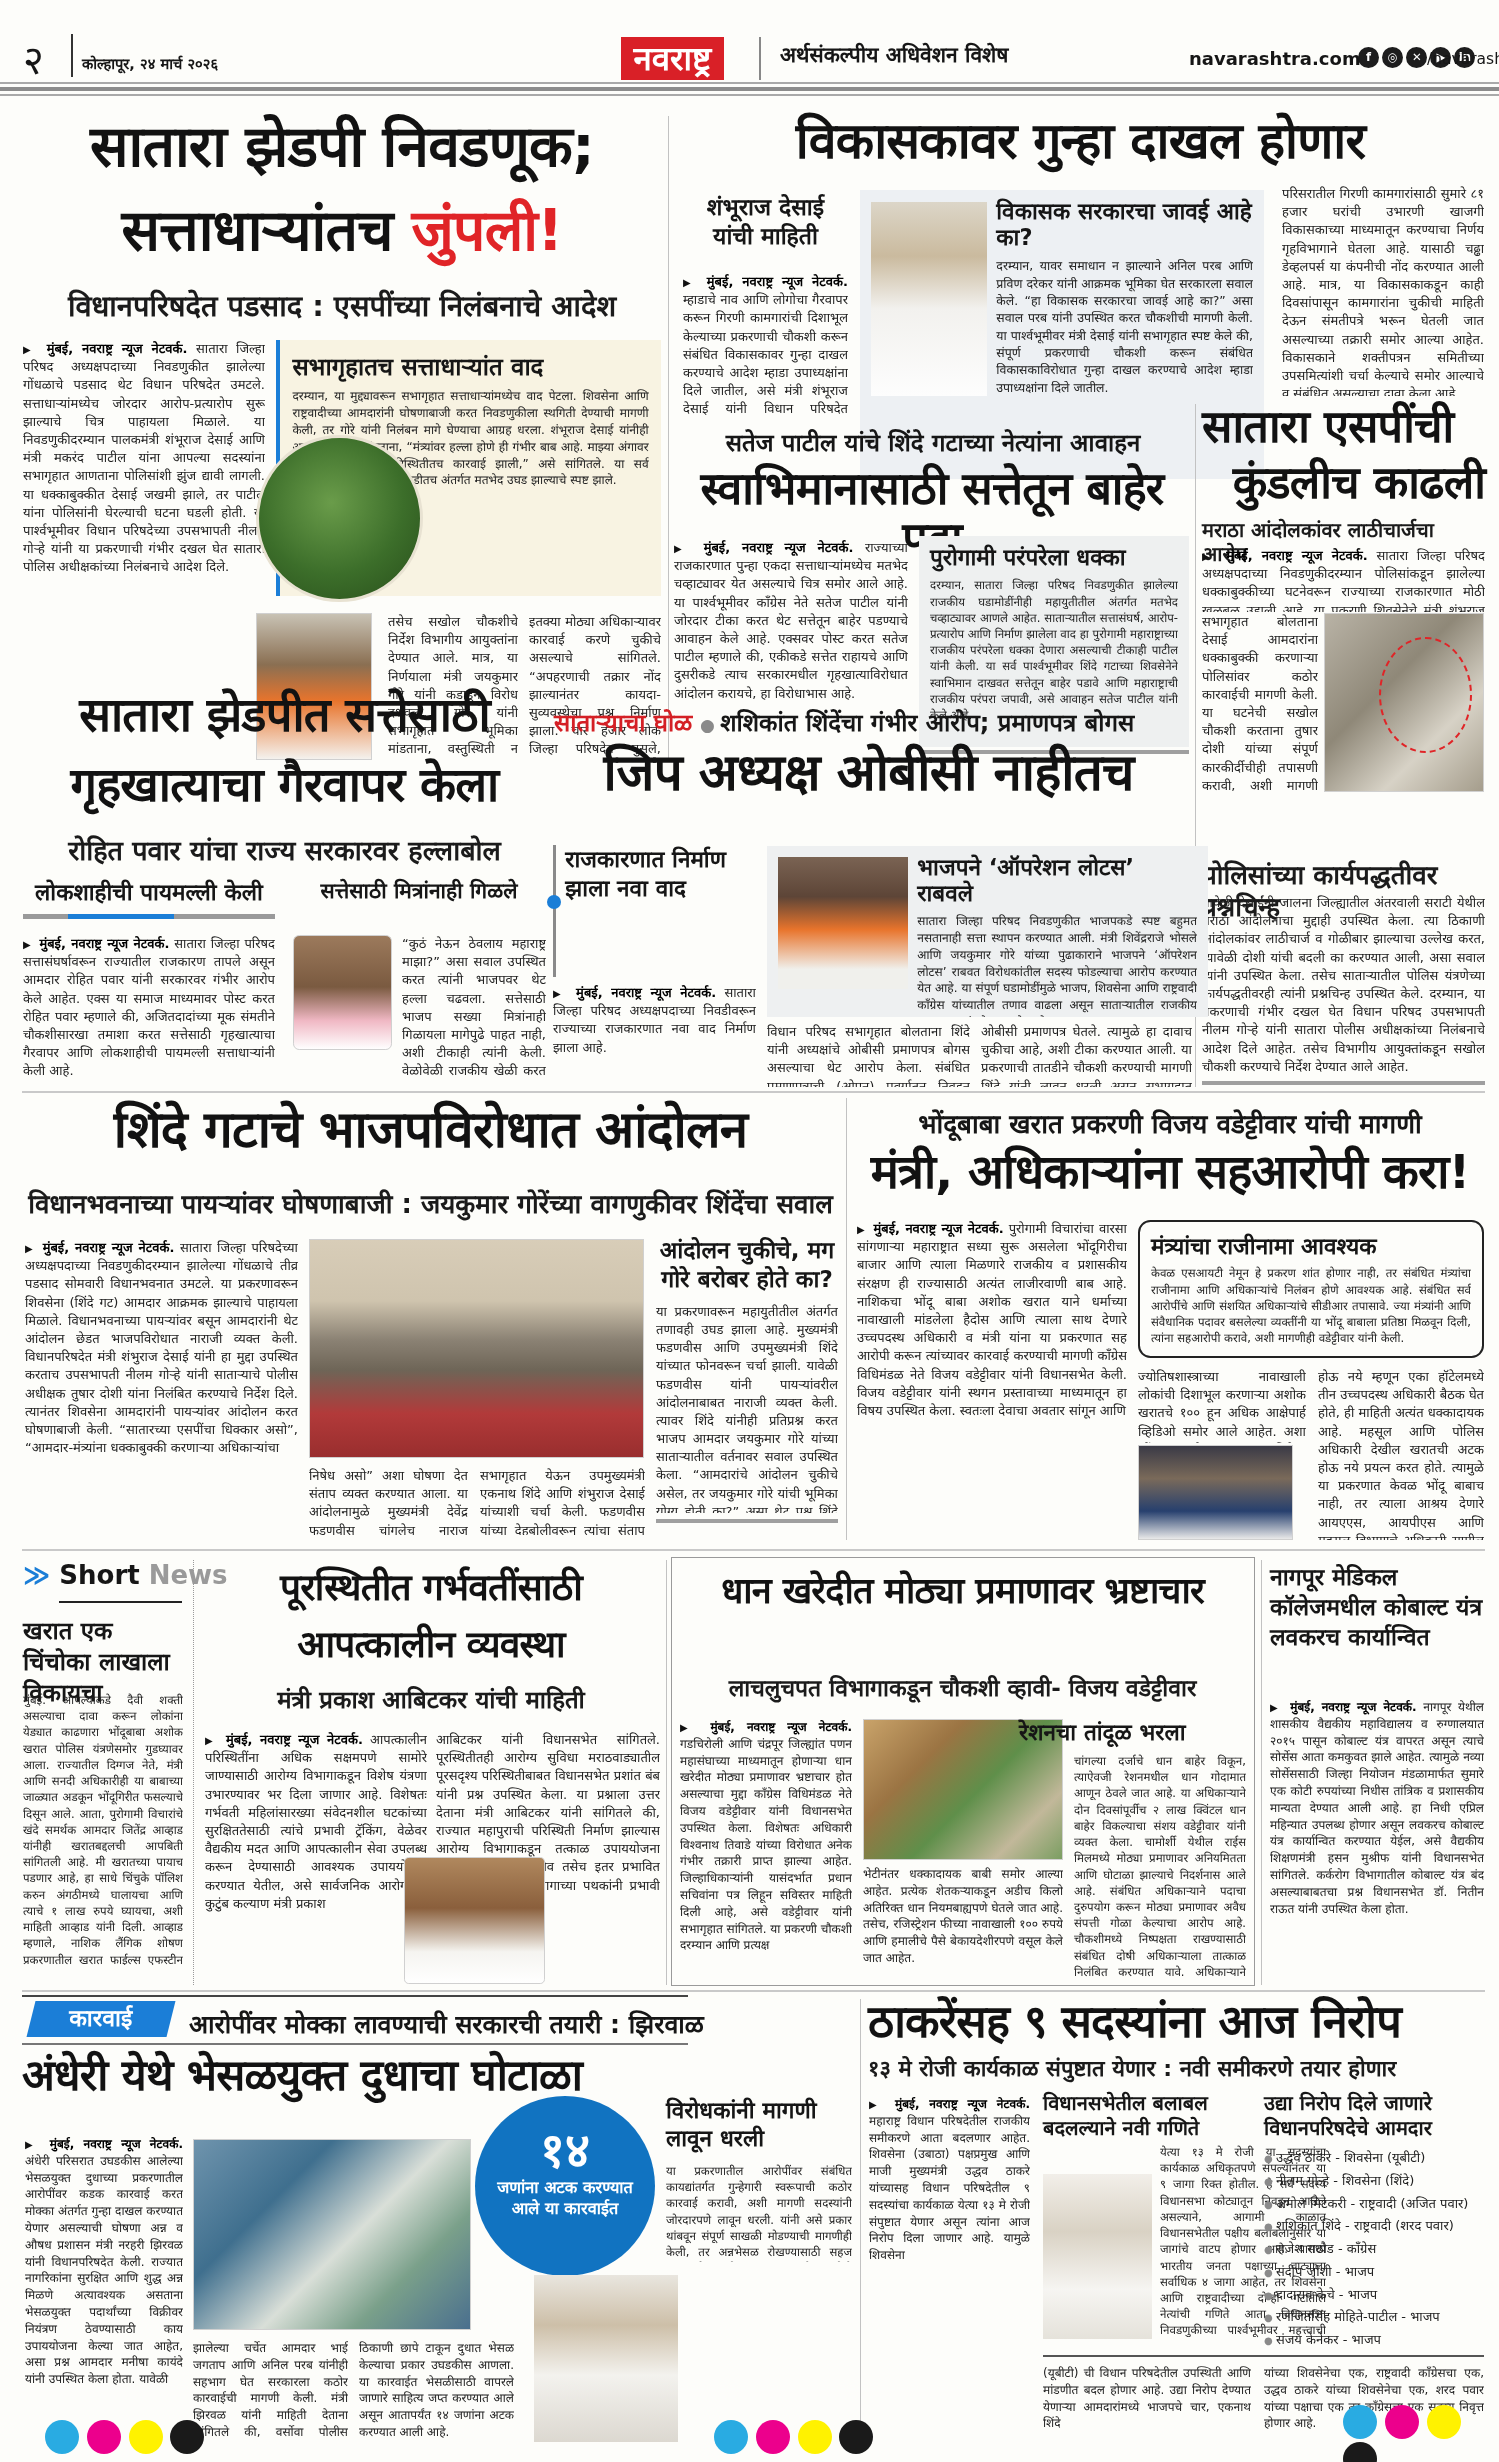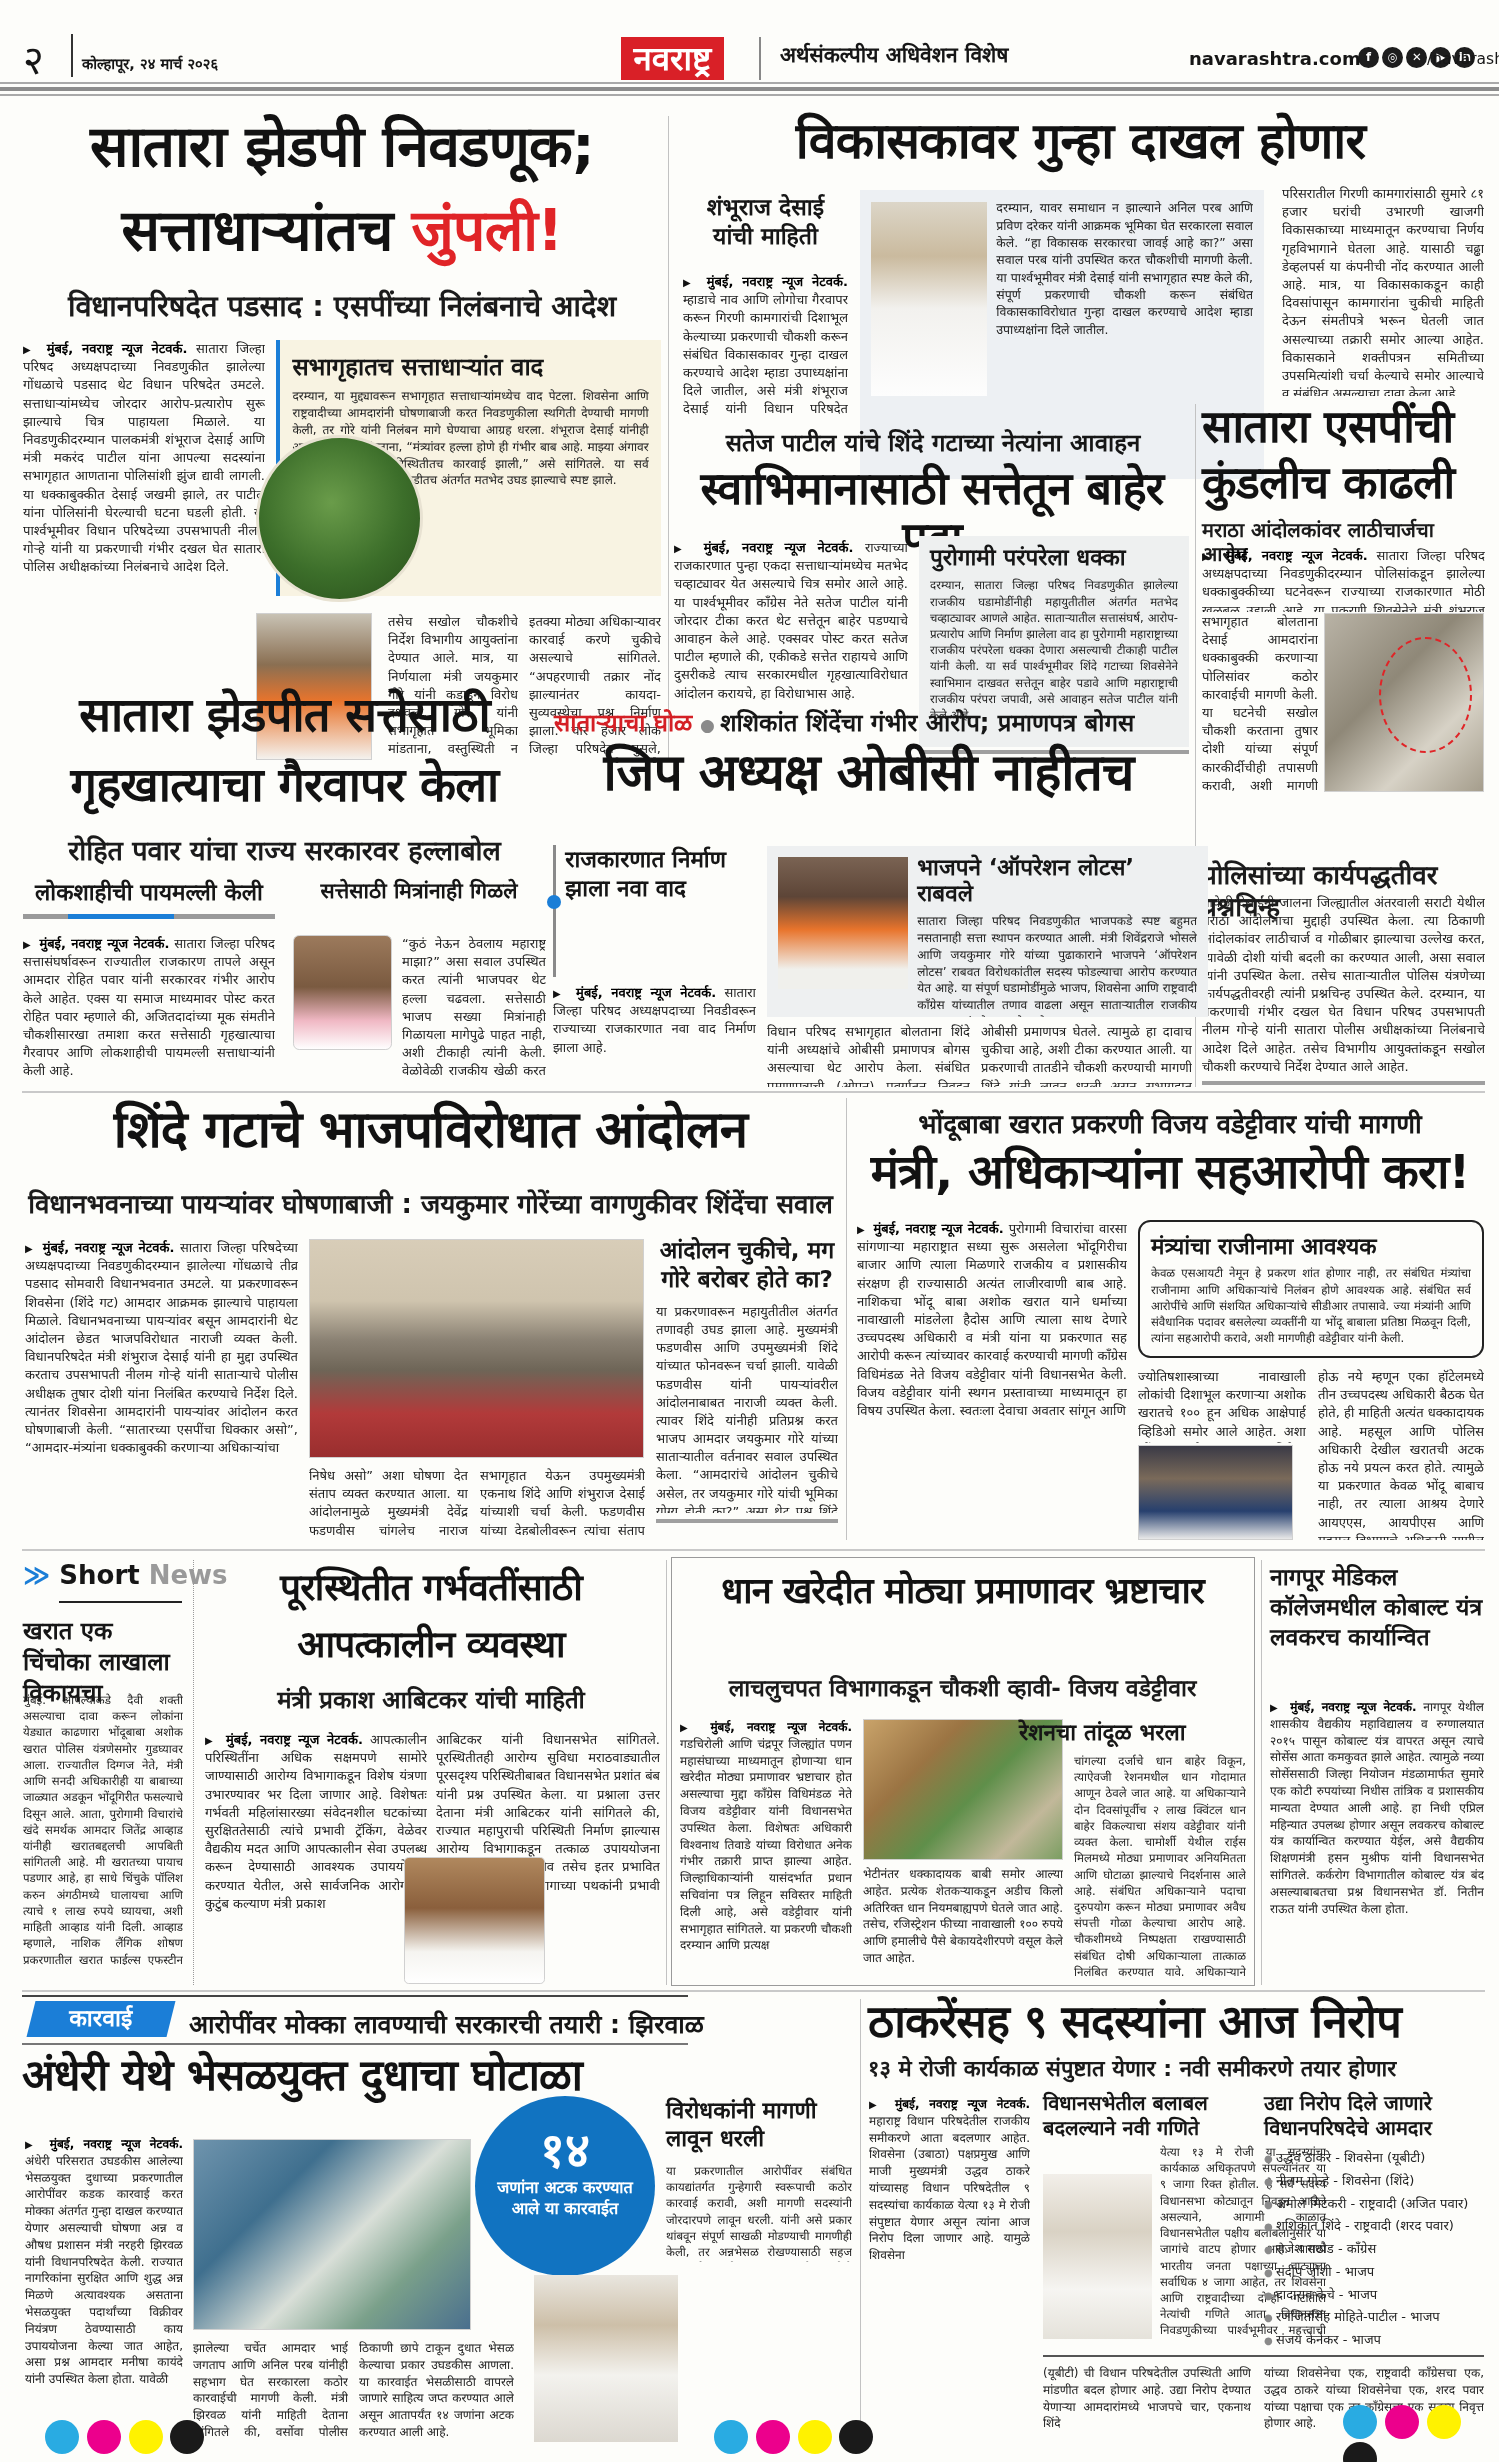--- a/index.html
+++ b/index.html
@@ -101,20 +101,21 @@
     </div>
     <div class="ab bd" style="left:683px;top:273px;width:165px;height:147px">
       <span class="dl-arrow">▶</span>
       <b>मुंबई, नवराष्ट्र न्यूज नेटवर्क.</b>
       <span>म्हाडाचे नाव आणि लोगोचा गैरवापर करून गिरणी कामगारांची दिशाभूल केल्याच्या प्रकरणाची चौकशी करून संबंधित विकासकावर गुन्हा दाखल करण्याचे आदेश म्हाडा उपाध्यक्षांना दिले जातील, असे मंत्री शंभूराज देसाई यांनी विधान परिषदेत सांगितले.</span>
     </div>
 
     <div class="ab box" style="left:860px;top:190px;width:404px;height:289px;background:#edf0f3">
       <div class="ph" style="float:left;width:116px;height:194px;margin:3.1px 9.3px 4.7px 0;border:none;
            background:linear-gradient(180deg,#dcd6c8 0%,#caba9e 28%,#f2f1ee 55%,#fdfdfd 100%)"></div>
+      <h4>विकासक सरकारचा जावई आहे का?</h4>
       <div class="bd" style="font-size:12.4px">दरम्यान, यावर समाधान न झाल्याने अनिल परब आणि प्रविण दरेकर यांनी आक्रमक भूमिका घेत सरकारला सवाल केले. “हा विकासक सरकारचा जावई आहे का?” असा सवाल परब यांनी उपस्थित करत चौकशीची मागणी केली. या पार्श्वभूमीवर मंत्री देसाई यांनी सभागृहात स्पष्ट केले की, संपूर्ण प्रकरणाची चौकशी करून संबंधित विकासकाविरोधात गुन्हा दाखल करण्याचे आदेश म्हाडा उपाध्यक्षांना दिले जातील.</div>
     </div>
 
     <div class="ab bd" style="left:1282px;top:185px;width:202px;height:211px">परिसरातील गिरणी कामगारांसाठी सुमारे ८१ हजार घरांची उभारणी खाजगी विकासकाच्या माध्यमातून करण्याचा निर्णय गृहविभागाने घेतला आहे. यासाठी चढ्ढा डेव्हलपर्स या कंपनीची नोंद करण्यात आली आहे. मात्र, या विकासकाकडून काही दिवसांपासून कामगारांना चुकीची माहिती देऊन संमतीपत्रे भरून घेतली जात असल्याच्या तक्रारी समोर आल्या आहेत. विकासकाने शक्तीपत्रन समितीच्या उपसमित्यांशी चर्चा केल्याचे समोर आल्याचे व संबंधित असल्याचा दावा केला आहे.</div>
   </section>
 
   <section>
     <div class="ab kick" style="left:677px;top:429px;width:512px;font-size:24px">सतेज पाटील यांचे शिंदे गटाच्या नेत्यांना आवाहन</div>
     <div class="ab hl" style="left:671px;top:464px;width:522px;font-size:45px">स्वाभिमानासाठी सत्तेतून बाहेर पडा</div>
 
@@ -127,21 +128,21 @@
     <div class="ab box" style="left:919px;top:536px;width:270px;height:211px;background:#eef0f0">
       <h4>पुरोगामी परंपरेला धक्का</h4>
       <div class="bd" style="font-size:11.6px">दरम्यान, सातारा जिल्हा परिषद निवडणुकीत झालेल्या राजकीय घडामोडींनीही महायुतीतील अंतर्गत मतभेद चव्हाट्यावर आणले आहेत. साताऱ्यातील सत्तासंघर्ष, आरोप-प्रत्यारोप आणि निर्माण झालेला वाद हा पुरोगामी महाराष्ट्राच्या राजकीय परंपरेला धक्का देणारा असल्याची टीकाही पाटील यांनी केली. या सर्व पार्श्वभूमीवर शिंदे गटाच्या शिवसेनेने स्वाभिमान दाखवत सत्तेतून बाहेर पडावे आणि महाराष्ट्राची राजकीय परंपरा जपावी, असे आवाहन सतेज पाटील यांनी केले आहे.</div>
     </div>
     <div class="ab endrule" style="left:919px;top:750px;width:270px"></div>
   </section>
 
   <div class="ab vr" style="left:1195px;top:404px;height:683px"></div>
   <section>
     <div class="ab hl" style="left:1202px;top:402px;width:283px;font-size:45px;text-align:left">सातारा एसपींची</div>
-    <div class="ab hl" style="left:1202px;top:458px;width:283px;font-size:45px;text-align:left">कुंडलीच काढली</div>
+    <div class="ab hl" style="left:1202px;top:458px;width:283px;font-size:45px;text-align:right">कुंडलीच काढली</div>
     <div class="ab sub" style="left:1202px;top:518px;width:283px;font-size:20px;text-align:left">मराठा आंदोलकांवर लाठीचार्जचा आरोप</div>
 
     <div class="ab bd" style="left:1202px;top:547px;width:283px;height:65px">
       <span class="dl-arrow">▶</span>
       <b>मुंबई, नवराष्ट्र न्यूज नेटवर्क.</b>
       <span>सातारा जिल्हा परिषद अध्यक्षपदाच्या निवडणुकीदरम्यान पोलिसांकडून झालेल्या धक्काबुक्कीच्या घटनेवरून राज्याच्या राजकारणात मोठी खळबळ उडाली आहे. या प्रकरणी शिवसेनेचे मंत्री शंभूराज देसाई यांनी विधान परिषदेत संताप व्यक्त करत साताऱ्याचे पोलिस अधीक्षक तुषार दोशी यांच्यावर जोरदार टीका केली.</span>
     </div>
 
     <div class="ab bd" style="left:1202px;top:613px;width:116px;height:179px">सभागृहात बोलताना देसाई आमदारांना धक्काबुक्की करणाऱ्या पोलिसांवर कठोर कारवाईची मागणी केली. या घटनेची सखोल चौकशी करताना तुषार दोशी यांच्या संपूर्ण कारकीर्दीचीही तपासणी करावी, अशी मागणी त्यांनी केली.</div>
     <div class="ab ph" style="left:1324px;top:613px;width:160px;height:179px;

